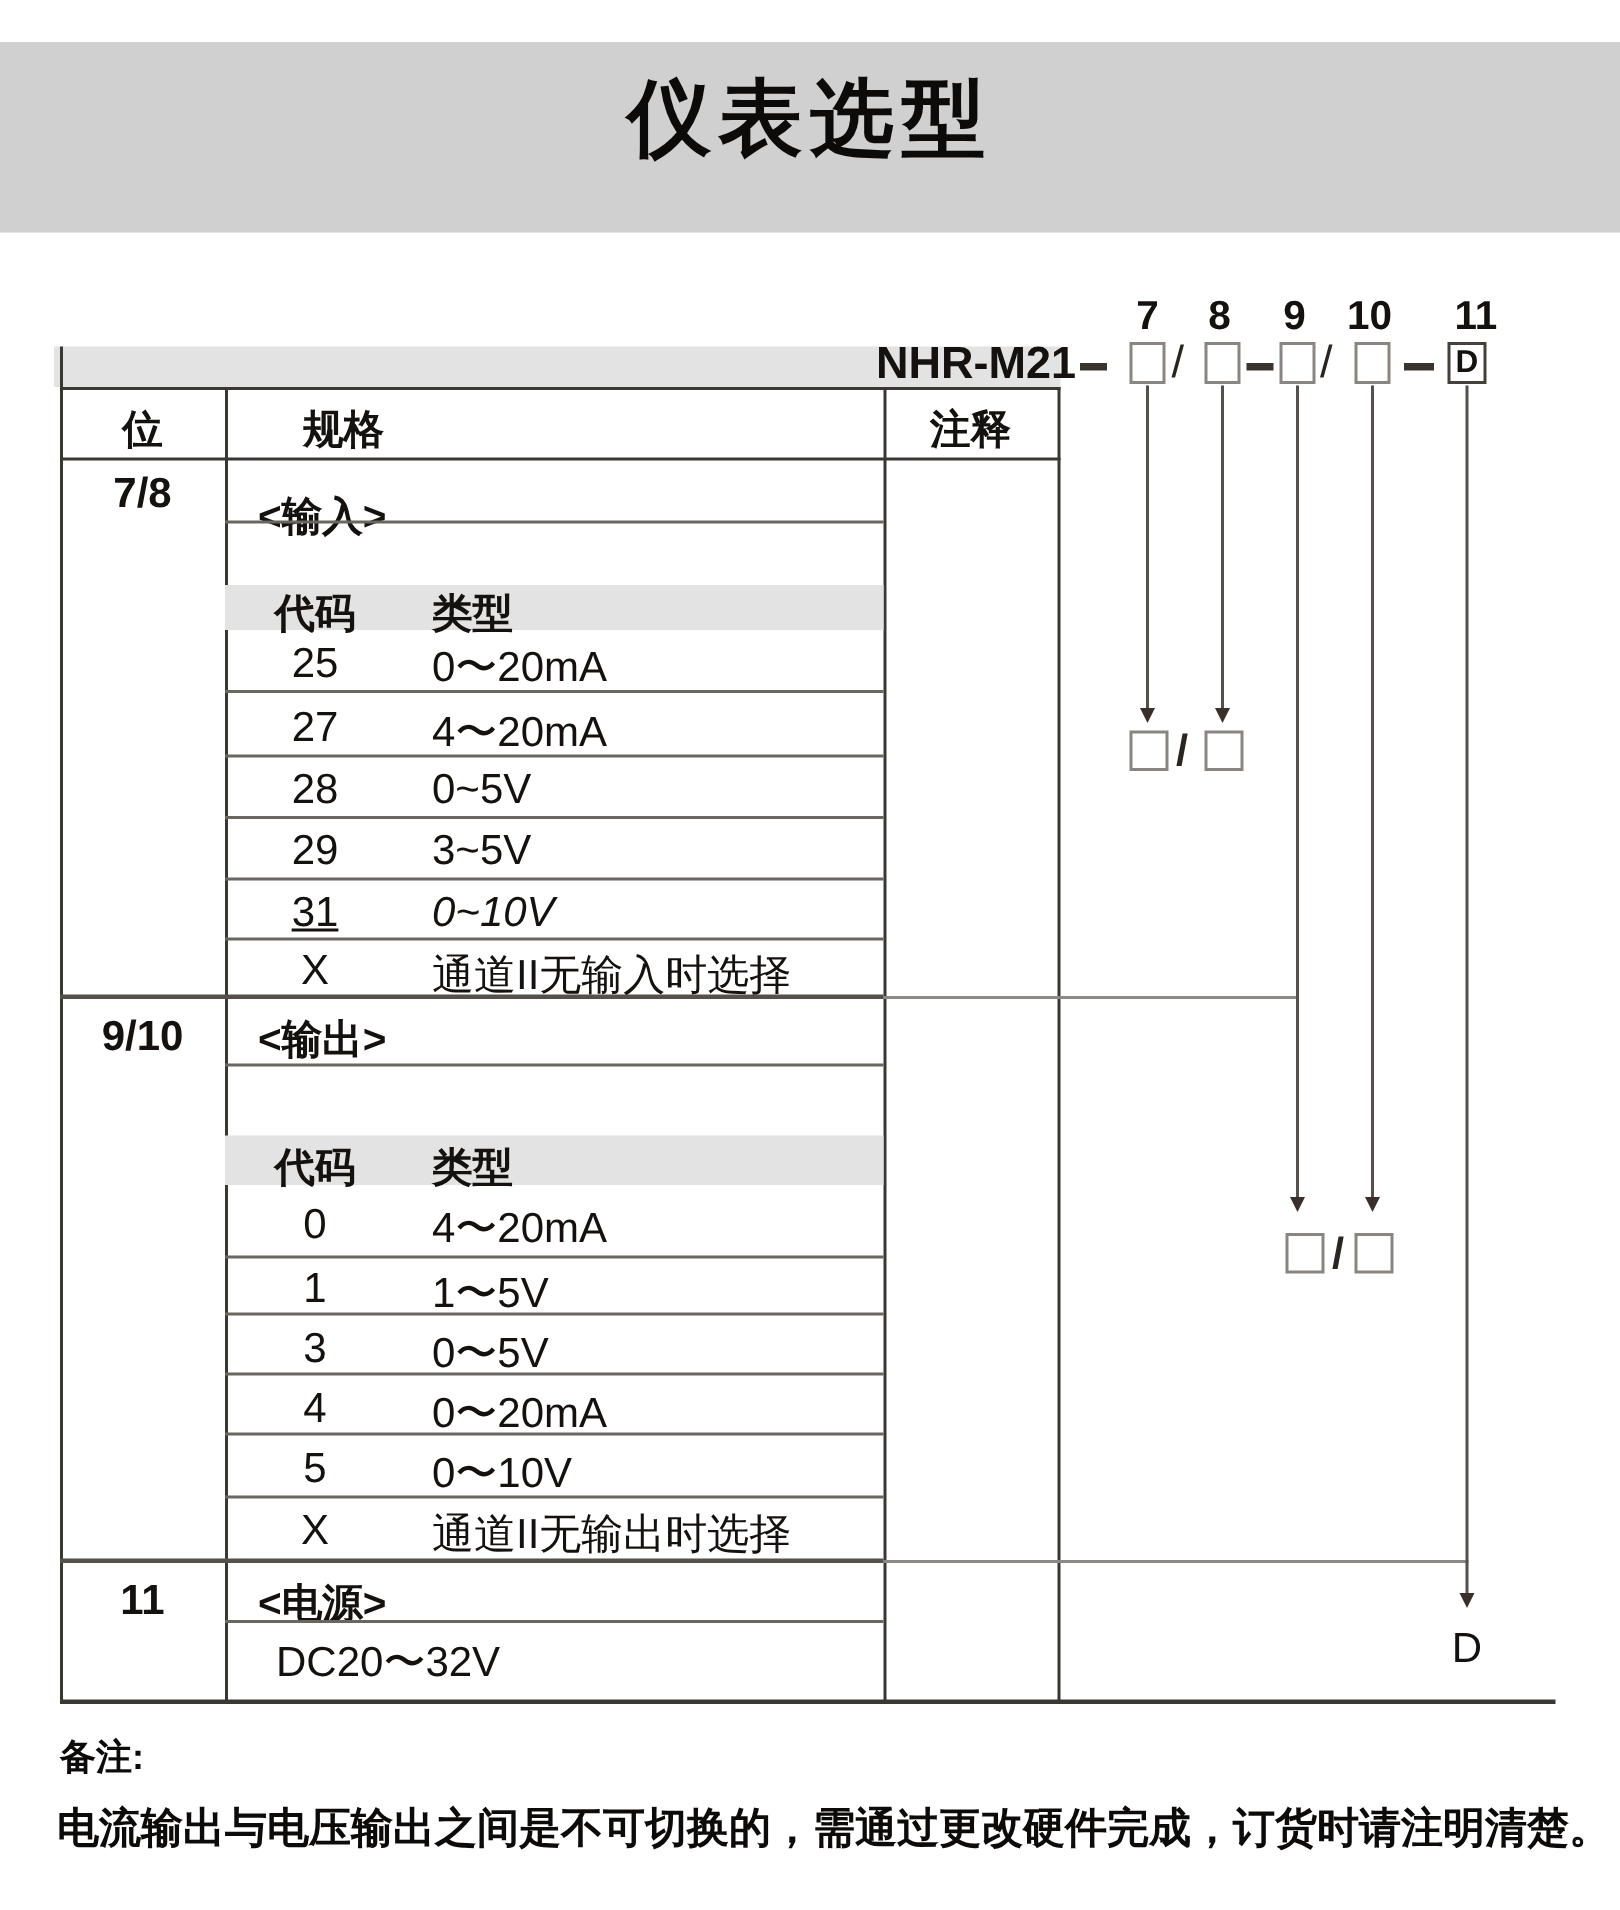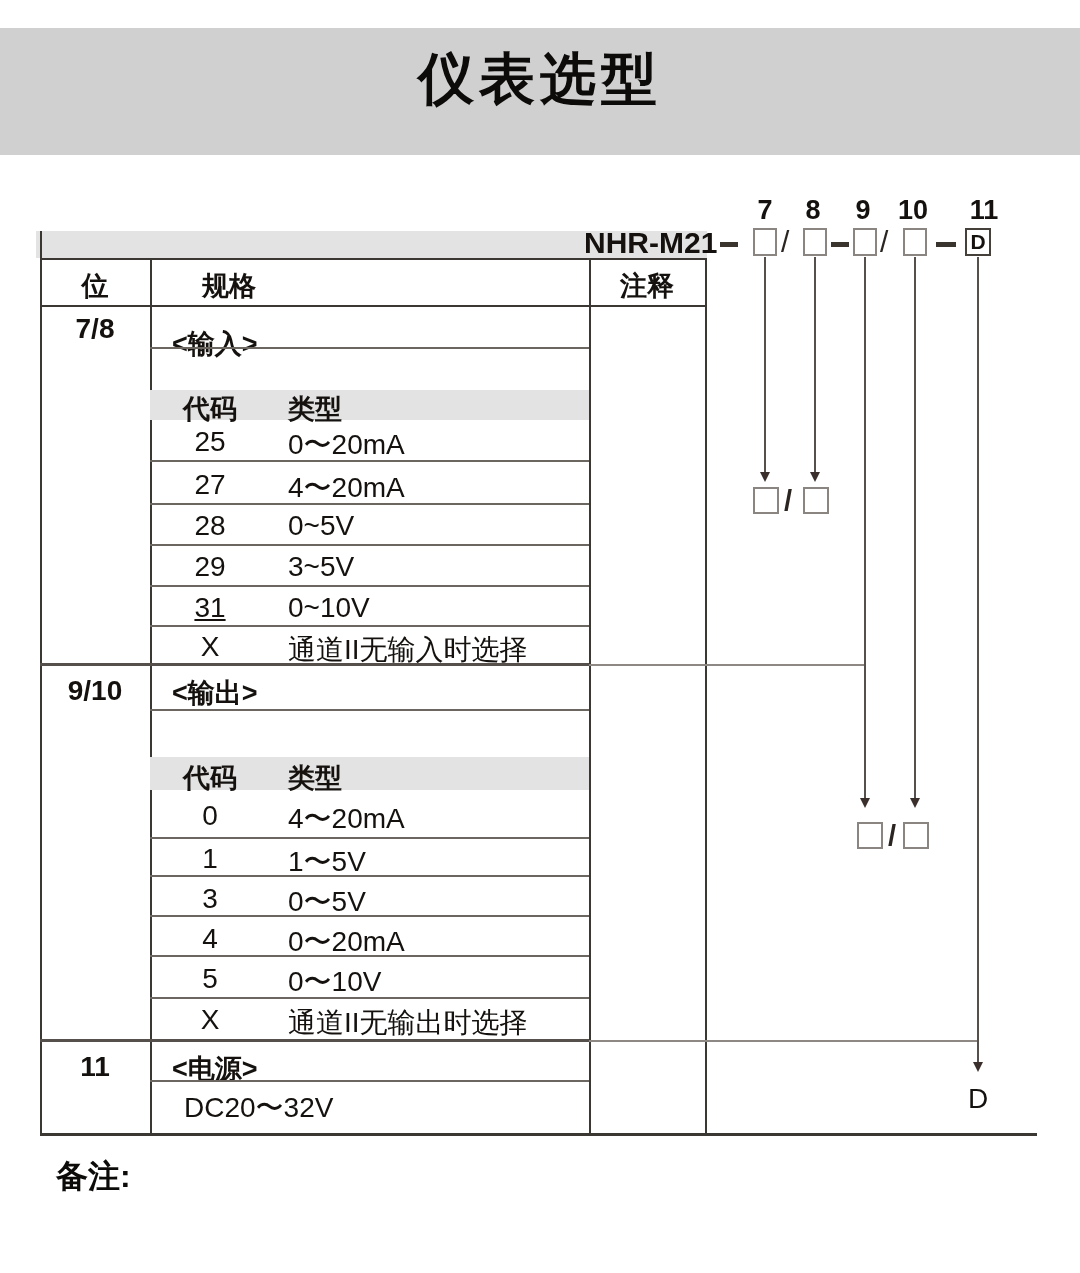--- a/index.html
+++ b/index.html
@@ -34,21 +34,21 @@
   .subband{position:absolute;left:150px;width:439px;background:#e4e3e3;}
   .th{position:absolute;font-size:27px;font-weight:700;color:#14110e;}
   .postxt{position:absolute;left:40px;width:110px;text-align:center;font-size:28px;font-weight:600;color:#14110e;}
   .sectitle{position:absolute;left:172px;font-size:27px;font-weight:600;color:#14110e;white-space:nowrap;}
   .subtitle{position:absolute;left:160px;font-size:27px;font-weight:600;color:#14110e;white-space:nowrap;}
   .codehdr{position:absolute;left:183px;font-size:27px;font-weight:700;color:#14110e;}
   .typehdr{position:absolute;left:288px;font-size:27px;font-weight:700;color:#14110e;}
   .codecell{position:absolute;left:180px;width:60px;text-align:center;font-size:28px;font-weight:500;color:#14110e;}
   .typecell{position:absolute;left:288px;font-size:28px;font-weight:500;color:#14110e;white-space:nowrap;}
   .dlabel{position:absolute;left:962px;width:32px;text-align:center;font-size:28px;font-weight:500;color:#14110e;}
-  .noteslabel{position:absolute;left:40px;top:1155px;font-size:32px;font-weight:700;color:#0d0b09;margin-left:16px;}
+  .noteslabel{position:absolute;left:40px;top:1155px;font-size:24px;font-weight:700;color:#0d0b09;}
   .notestext{position:absolute;left:38px;top:1200px;width:1010px;font-size:28px;font-weight:700;color:#0d0b09;white-space:nowrap;}
 </style>
 </head>
 <body>
 
 <div class="page">
 
   <div class="banner"></div>
   <div class="banner-title">仪表选型</div>
 
@@ -97,21 +97,21 @@
   <div class="codecell" style="top:469px;">27</div>
   <div class="typecell" style="top:469px;">4〜20mA</div>
   <div class="rline" style="left:150px;top:503px;width:439px;"></div>
   <div class="codecell" style="top:510px;">28</div>
   <div class="typecell" style="top:510px;">0~5V</div>
   <div class="rline" style="left:150px;top:544px;width:439px;"></div>
   <div class="codecell" style="top:551px;">29</div>
   <div class="typecell" style="top:551px;">3~5V</div>
   <div class="rline" style="left:150px;top:585px;width:439px;"></div>
   <div class="codecell" style="top:592px;text-decoration:underline;">31</div>
-  <div class="typecell" style="top:592px;">0~10V</div>
+  <div class="typecell" style="top:592px;font-style:italic;">0~10V</div>
   <div class="rline" style="left:150px;top:625px;width:439px;"></div>
   <div class="codecell" style="top:631px;">X</div>
   <div class="typecell" style="top:631px;">通道II无输入时选择</div>
 
   <div class="sep-a" style="left:40px;top:663px;width:549px;"></div>
   <div class="sep-b" style="left:589px;top:664px;width:277px;"></div>
 
   <div class="postxt" style="top:675px;">9/10</div>
   <div class="sectitle" style="top:675px;">&lt;输出&gt;</div>
   <div class="rline" style="left:150px;top:709px;width:439px;"></div>
@@ -160,14 +160,15 @@
   <div class="cslash" style="left:784px;top:486px;">/</div>
   <div class="cbox" style="left:803px;top:487px;"></div>
 
   <div class="cbox" style="left:857px;top:822px;"></div>
   <div class="cslash" style="left:888px;top:821px;">/</div>
   <div class="cbox" style="left:903px;top:822px;"></div>
 
   <div class="dlabel" style="top:1083px;">D</div>
 
   <div class="noteslabel">备注:</div>
+  <div class="notestext">电流输出与电压输出之间是不可切换的，需通过更改硬件完成，订货时请注明清楚。</div>
 
 </div>
 
 </body></html>

